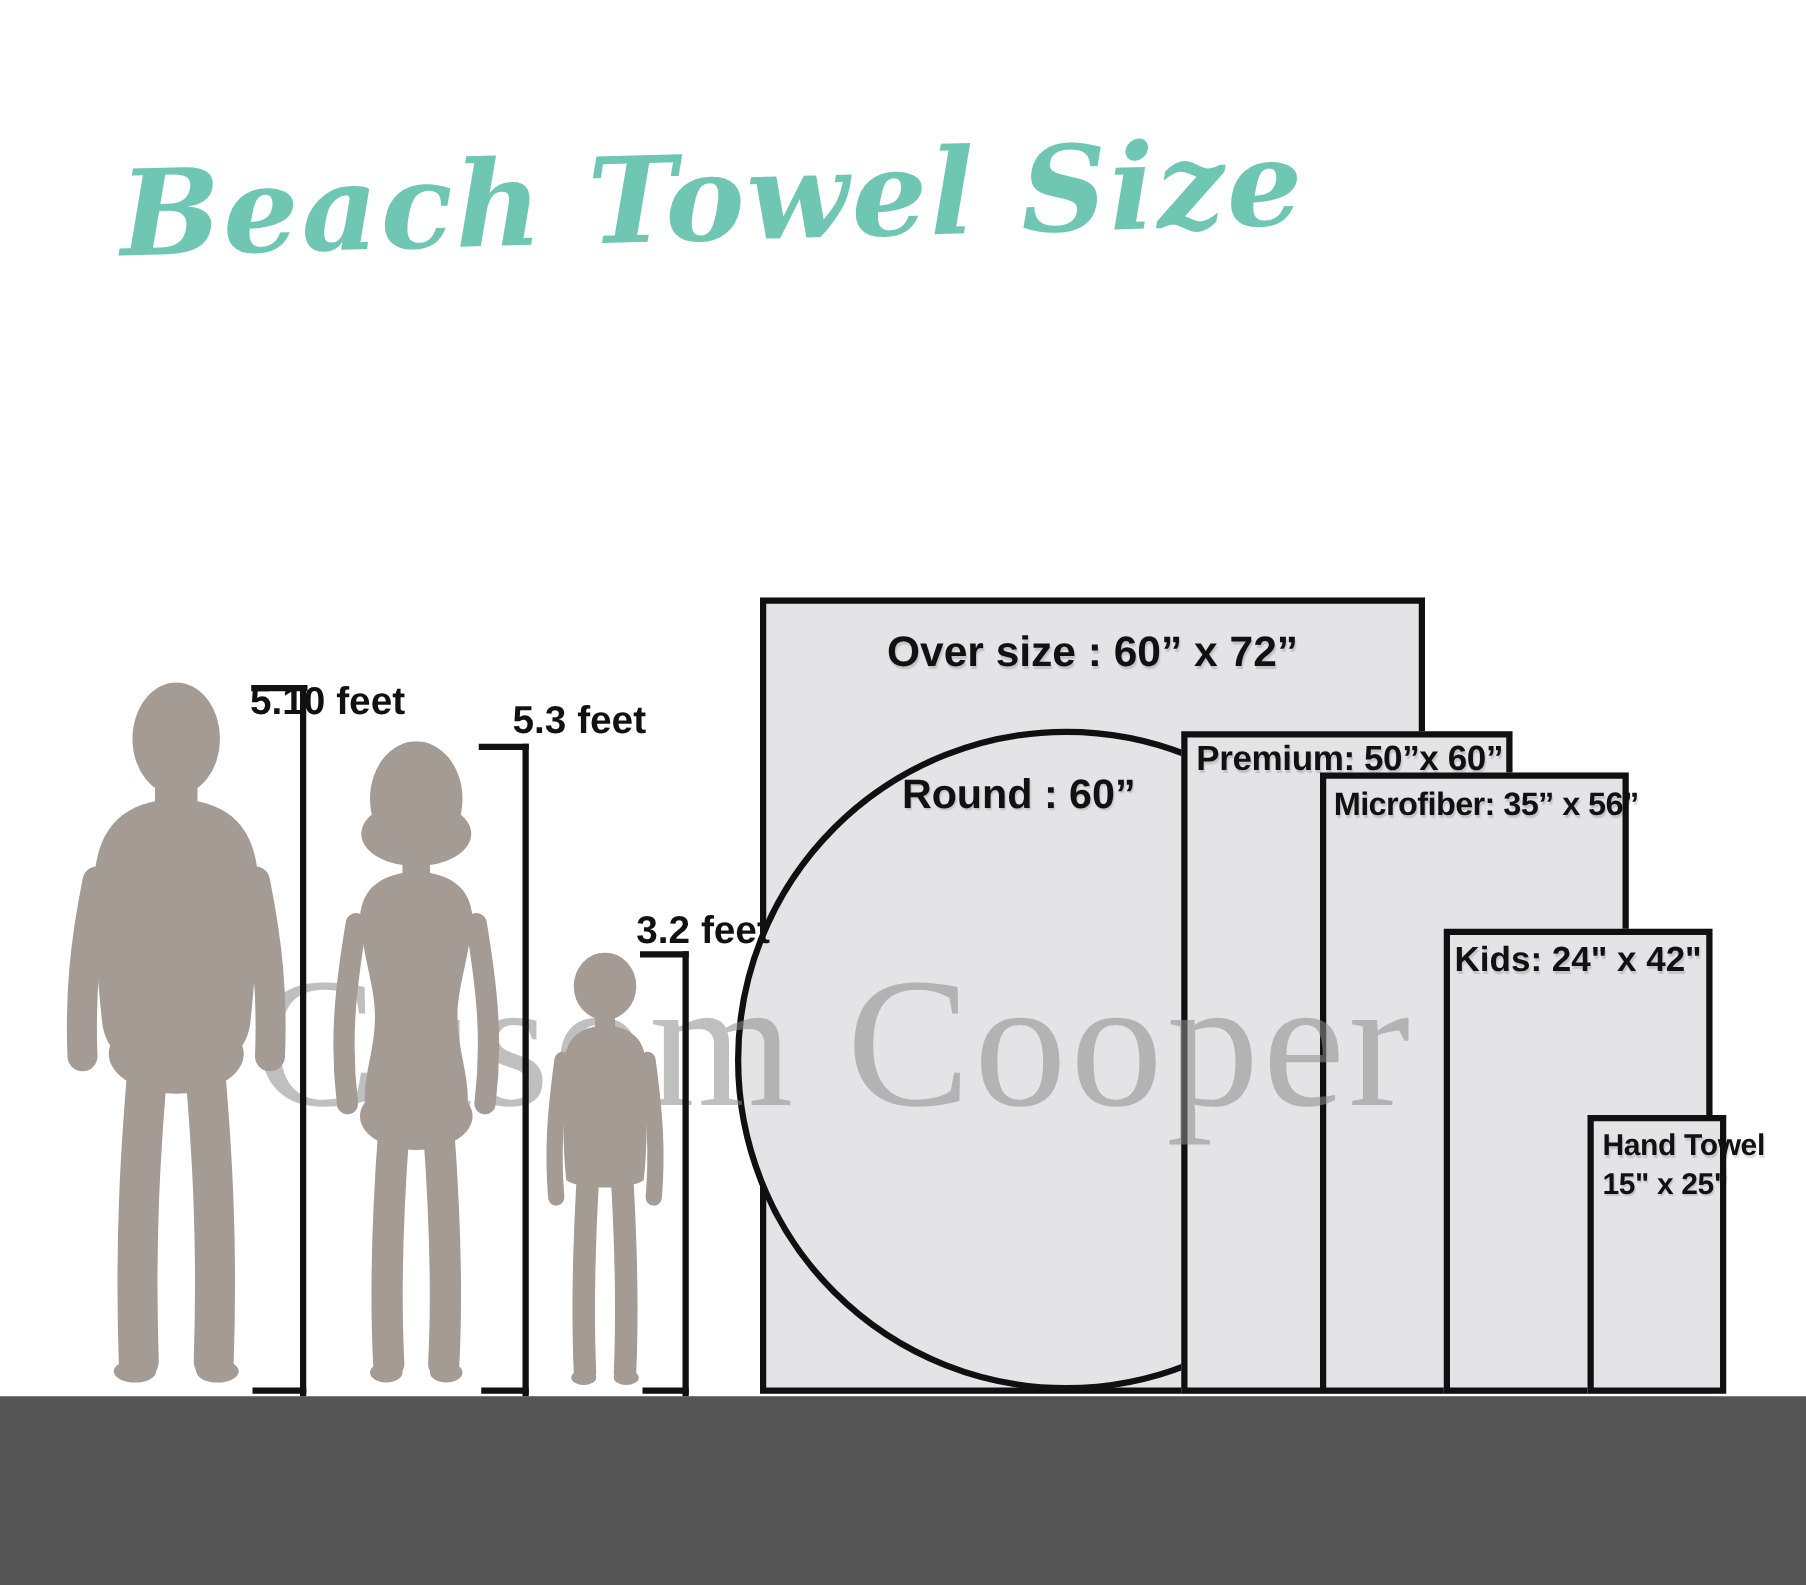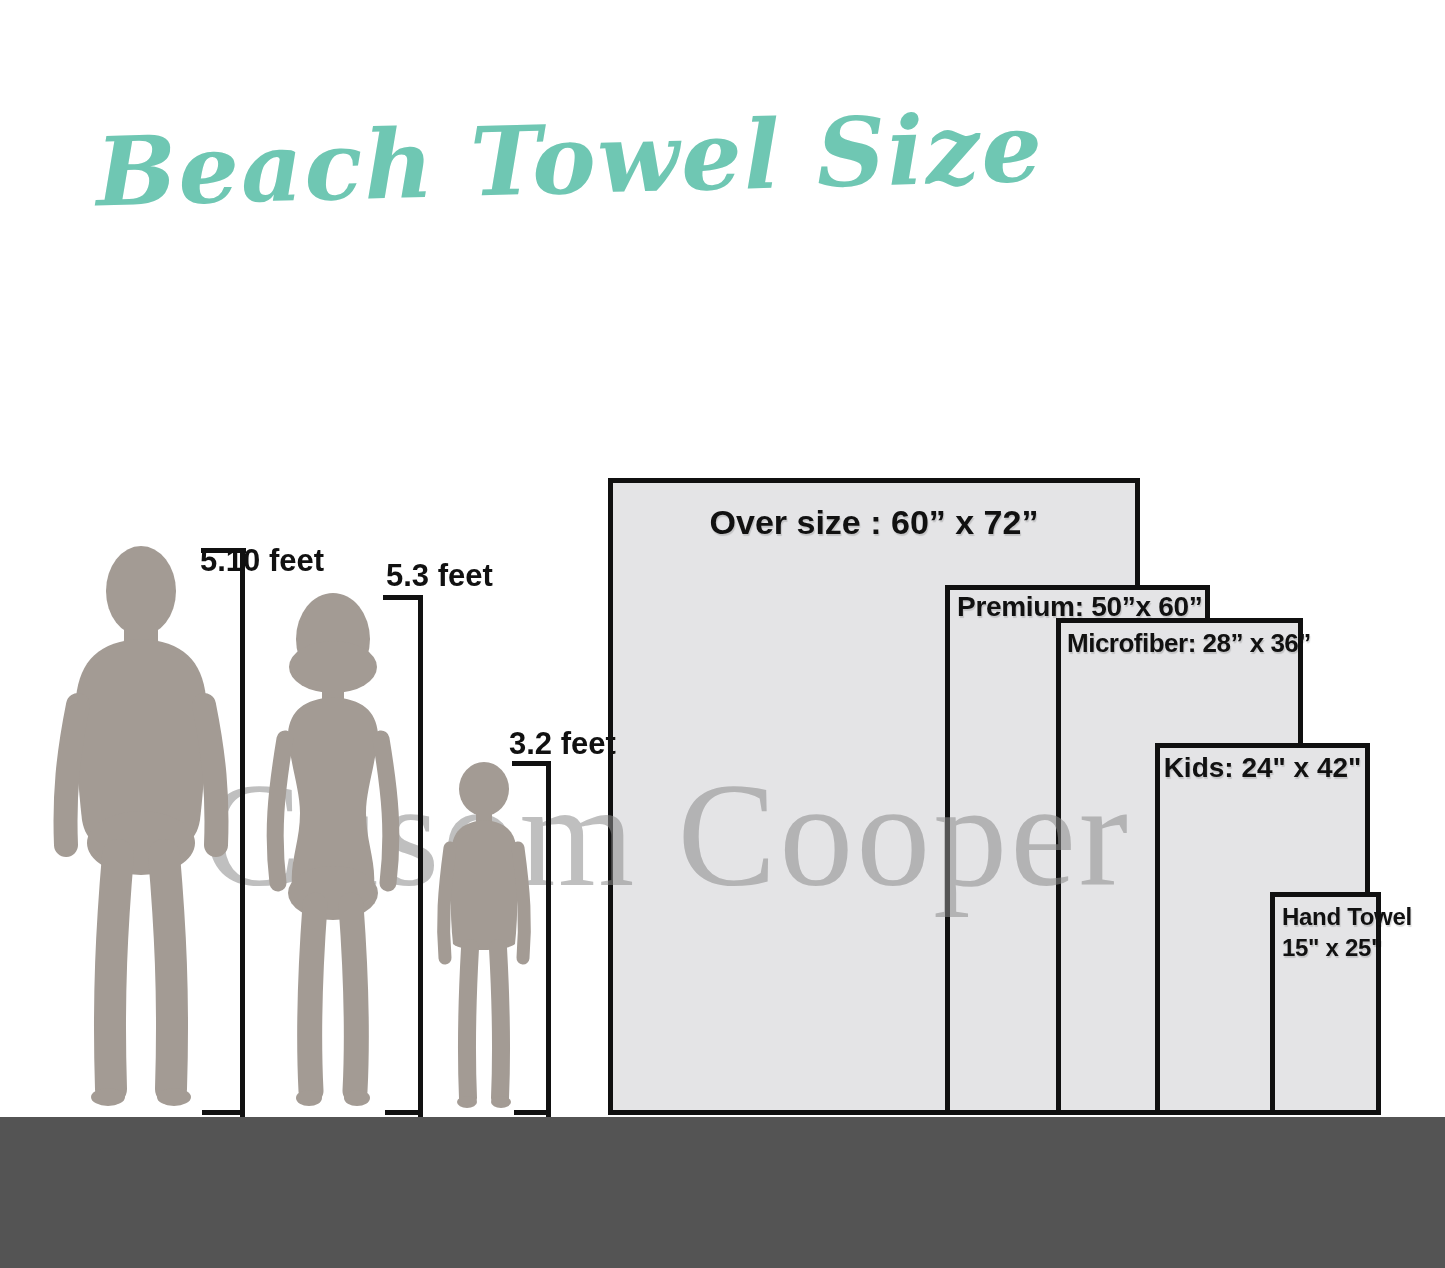--- a/index.html
+++ b/index.html
@@ -57,41 +57,44 @@
   .mk-woman-top{left:383px;top:595px;width:40px;height:5px;}
   .mk-woman-v{left:418px;top:595px;width:5px;height:522px;}
   .mk-woman-foot{left:385px;top:1110px;width:38px;height:5px;}
   .mk-child-top{left:512px;top:761px;width:39px;height:5px;}
   .mk-child-v{left:546px;top:761px;width:5px;height:356px;}
   .mk-child-foot{left:514px;top:1110px;width:37px;height:5px;}
 
   .height-label{position:absolute;z-index:3;font-weight:bold;font-size:31px;
                 color:var(--label-color);white-space:nowrap;line-height:1;}
   .hl-man{left:200px;top:513px;margin-top:32px;}
-  .hl-woman{left:386px;top:560px;}
+  .hl-woman{left:410px;top:560px;}
   .hl-child{left:497px;top:728px;margin-left:12px;}
 </style>
 </head>
 <body style="--title-color: #6fc7b3; --ground-color: #545454; --towel-fill: #e4e4e6; --towel-border: #101010; --watermark-color: #8c8c8c; --label-color: #111111;">
 
 <div class="stage">
 
   <div class="title">Beach Towel Size</div>
 
   <div class="towel t-oversize">
     <span class="towel-label">Over size : 60” x 72”</span>
   </div>
 
+  <div class="towel t-round">
+    <span class="towel-label">Round : 60”</span>
+  </div>
 
   <div class="towel t-premium">
     <span class="towel-label">Premium:  50”x 60”</span>
   </div>
 
   <div class="towel t-microfiber">
-    <span class="towel-label">Microfiber: 28” x 36”</span>
+    <span class="towel-label">Microfiber: 35” x 56”</span>
   </div>
 
   <div class="towel t-kids">
     <span class="towel-label">Kids: 24" x 42"</span>
   </div>
 
   <div class="towel t-hand">
     <span class="towel-label">
       <span>Hand Towel</span><br>
       <span>15" x 25"</span>

